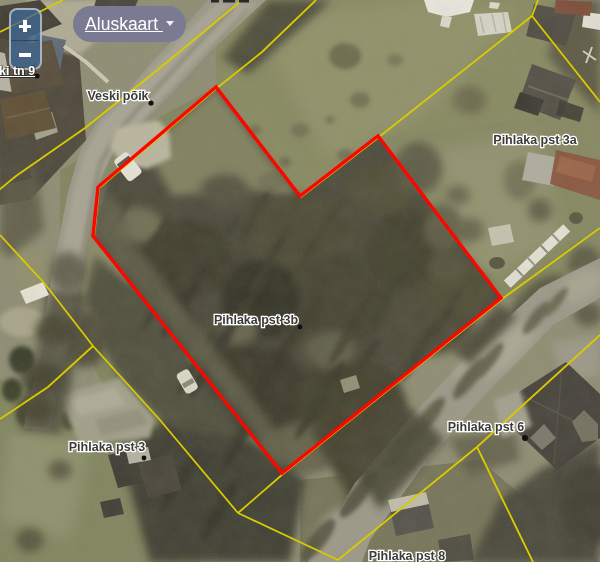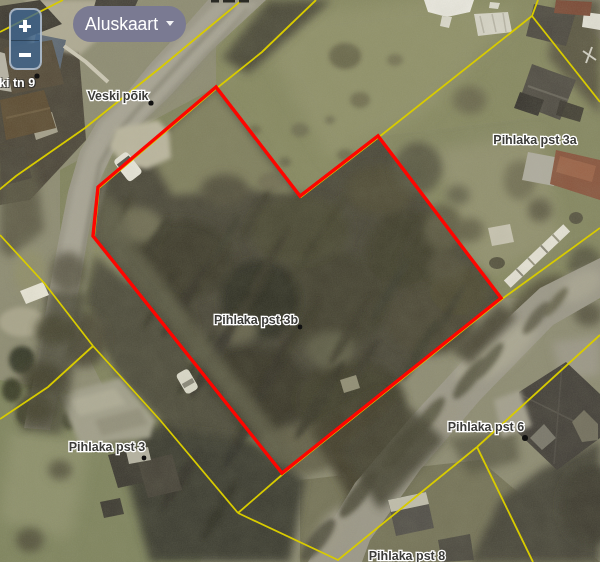--- a/index.html
+++ b/index.html
@@ -1,18 +1,18 @@
 <!DOCTYPE html>
 <html><head>
 <meta charset="utf-8">
 <style>
   html,body{margin:0;padding:0;}
   #map{position:relative;width:600px;height:562px;overflow:hidden;background:#8f8d72;font-family:"Liberation Sans",sans-serif;}
   svg{display:block;}
-  .ctl{position:absolute;}
+  .ctl{position:absolute;text-decoration:underline;}
 </style>
 </head>
 <body>
 
 <div id="map">
 <svg width="600" height="562" viewBox="0 0 600 562">
 <defs>
   <filter id="b2" x="-40%" y="-40%" width="180%" height="180%">
           <feGaussianBlur stdDeviation="2"></feGaussianBlur>
         </filter>
@@ -412,14 +412,14 @@
   <div style="position:absolute;left:8px;top:14.5px;width:12px;height:3.6px;background:#fff;"></div>
   <div style="position:absolute;left:12.2px;top:10.3px;width:3.6px;height:12px;background:#fff;"></div>
 
   <div style="position:absolute;left:0;top:29.5px;width:28px;height:1px;background:rgba(30,45,60,0.55);"></div>
 
   <div style="position:absolute;left:8px;top:43px;width:12px;height:3.6px;background:#fff;"></div>
 </div>
 
 <div class="ctl" id="aluskaart" style="left:73px;top:6px;width:113px;height:36px;background:#7a7a92;border-radius:18px;color:#ffffff;font:17.5px/36px 'Liberation Sans',sans-serif;text-align:center;">Aluskaart <span style="display:inline-block;width:0;height:0;border-left:4.5px solid transparent;border-right:4.5px solid transparent;border-top:5.5px solid #f2f2f5;vertical-align:middle;margin-left:3px;margin-top:-3px;"></span></div>
 
-<div class="ctl" style="left:-1px;top:76px;color:#ffffff;font:bold 12.5px 'Liberation Sans',sans-serif;text-shadow:1px 1px 0 rgba(40,40,40,0.8), -1px 1px 0 rgba(40,40,40,0.5), 1px -1px 0 rgba(40,40,40,0.5);white-space:nowrap;">ki tn 9</div>
+<div class="ctl" style="left:-1px;top:64px;color:#ffffff;font:bold 12.5px 'Liberation Sans',sans-serif;text-shadow:1px 1px 0 rgba(40,40,40,0.8), -1px 1px 0 rgba(40,40,40,0.5), 1px -1px 0 rgba(40,40,40,0.5);white-space:nowrap;">ki tn 9</div>
 </div>
 
 </body></html>

